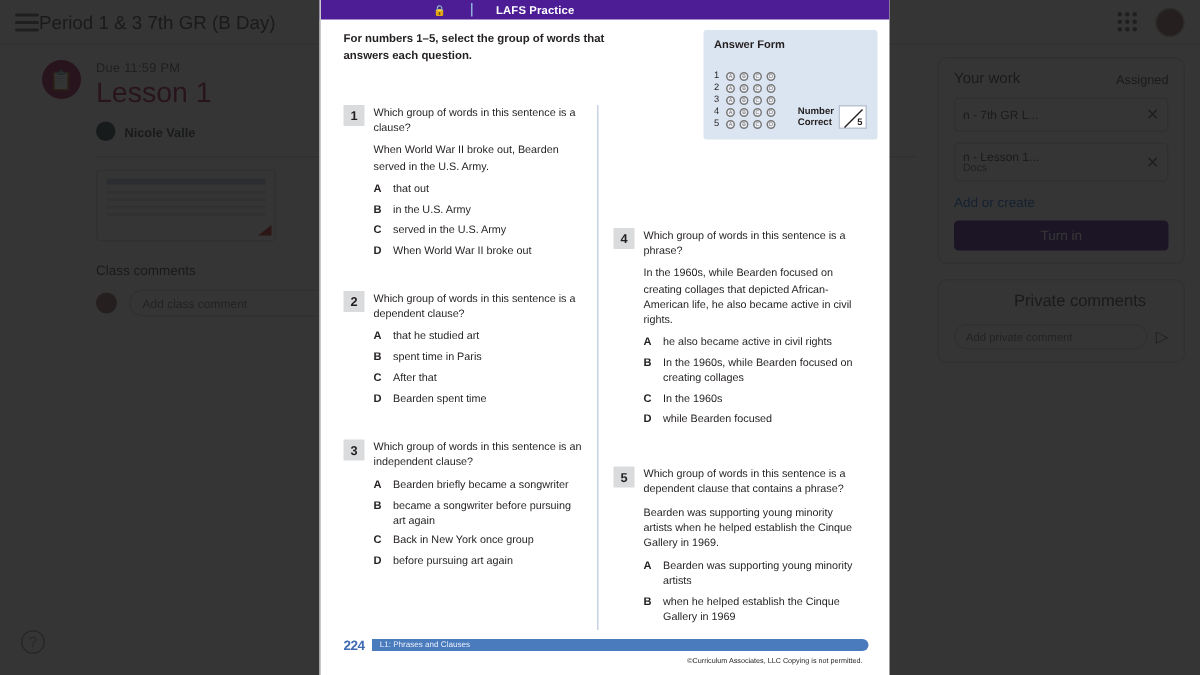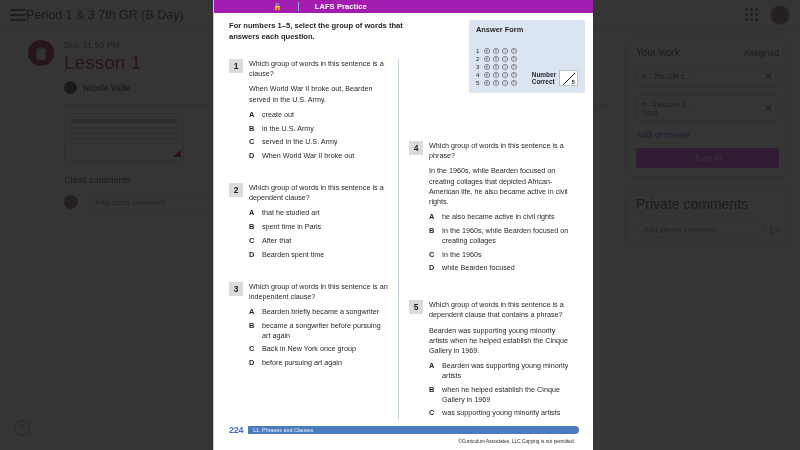--- a/index.html
+++ b/index.html
@@ -79,25 +79,25 @@
     border: 1px solid #dadce0; border-radius: 3px;
     padding: 4px 5px; margin-top: 7px; cursor: pointer;
   }
   .work-item .wi-text { flex:1; min-width:0; }
   .wi-name { font-size: 8px; color: #3c4043; white-space: nowrap; overflow: hidden; }
   .wi-type { font-size: 7px; color: #5f6368; }
   .wi-close { font-size: 11px; color: #5f6368; cursor: pointer; }
   .addcreate { font-size: 9px; color: #1967d2; margin: 9px 0 7px; cursor:pointer; }
   .turnin-btn {
     width: 100%; height: 20px; border-radius: 3px; border: none;
-    background: #d946ef; color: #fff; font-size: 9px; cursor: pointer;
+    background: #4c1d95; color: #fff; font-size: 9px; cursor: pointer;
     font-family: "Liberation Sans", sans-serif;
   }
   .priv-card { border: 1px solid #dadce0; border-radius: 6px; padding: 8px 10px; background:#fff; margin-top: 10px; }
-  .priv-label { font-size: 14px; color: #3c4043; }
+  .priv-label { font-size: 11px; color: #3c4043; margin-left: 40px; }
   .priv-row { display:flex; align-items:center; gap:6px; margin-top:9px; }
   .priv-input { flex:1; height: 17px; border:1px solid #dadce0; border-radius: 9px; font-size:7.5px; color:#5f6368; padding: 0 7px; }
   .send-icon { color:#5f6368; font-size: 11px; cursor:pointer; }
   .help-fab {
     position:absolute; left: 14px; bottom: 14px;
     width: 16px; height: 16px; border-radius: 50%;
     border: 1px solid #9aa0a6; color:#9aa0a6;
     display:flex; align-items:center; justify-content:center;
     font-size: 10px; cursor:pointer; background: transparent;
   }
@@ -105,31 +105,31 @@
   
   .scrim { position: absolute; inset: 0; background: rgba(20,20,20,0.86); }
 
   
   .doc-modal {
     position: absolute; left: 213px; top: 0; width: 380px; height: 450px;
     background: #ffffff; overflow: hidden;
     display: flex; flex-direction: column;
   }
   .doc-banner {
-    flex: 0 0 13px; background: #a21caf; display: flex; align-items: center;
-    padding-left: 60px; gap: 16px;
+    flex: 0 0 13px; background: #4c1d95; display: flex; align-items: center;
+    padding-left: 76px; gap: 16px;
   }
   .doc-banner .lock { font-size: 7px; color: #dbe6f5; }
   .doc-banner .sep { width: 1px; height: 9px; background: #8fb0dd; }
   .doc-banner .btitle { font-size: 7.5px; color: #ffffff; font-weight: bold; letter-spacing: .1px; }
 
   .doc-page { flex: 1; position: relative; padding: 7px 14px 0 16px; overflow: hidden; }
   .lead-in {
     font-size: 7.6px; font-weight: bold; color: #231f20; line-height: 1.45;
-    width: 205px; margin-bottom: 17px;
+    width: 205px; margin-bottom: 28px;
   }
   .cols { display: flex; gap: 0; }
   .col { width: 170px; }
   .col.left { border-right: 1px solid #c7d3e4; padding-right: 9px; }
   .col.right { padding-left: 10px; }
 
   .qblock { display: flex; gap: 6px; margin-bottom: 13px; }
   .qnum {
     flex: 0 0 14px; height: 14px; background: #d9dbdd; color: #231f20;
     font-size: 8.5px; font-weight: bold; display:flex; align-items:center; justify-content:center;
@@ -356,21 +356,21 @@
         <div class="col left">
 
           <div class="qblock">
             <div class="qnum">1</div>
             <div class="qbody">
               <div class="qstem">Which group of words in this sentence is a clause?</div>
               <div class="qpassage">When World War II broke out, Bearden served in the U.S. Army.</div>
               <div class="choices">
                 <div class="choice">
                   <span class="ch-letter">A</span>
-                  <span class="ch-text">create out</span>
+                  <span class="ch-text">that out</span>
                 </div>
                 <div class="choice">
                   <span class="ch-letter">B</span>
                   <span class="ch-text">in the U.S. Army</span>
                 </div>
                 <div class="choice">
                   <span class="ch-letter">C</span>
                   <span class="ch-text">served in the U.S. Army</span>
                 </div>
                 <div class="choice">

